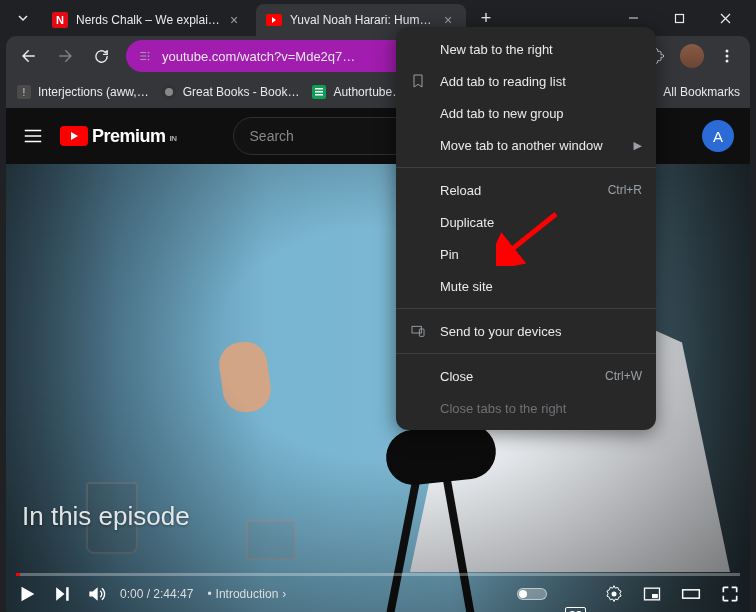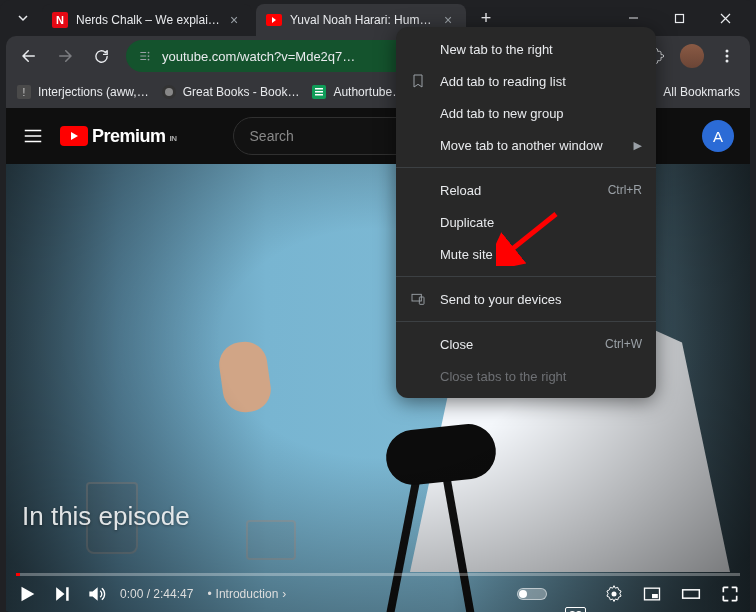--- a/index.html
+++ b/index.html
@@ -15,21 +15,21 @@
 .tab-title { white-space: nowrap; overflow: hidden; text-overflow: ellipsis; flex: 1; }
 .tab-close { width: 16px; height: 16px; margin-left: 6px; color: #9aa0a6; display: flex; align-items: center; justify-content: center; font-size: 14px; }
 .newtab { width: 28px; height: 28px; display: flex; align-items: center; justify-content: center; color: #e8eaed; margin-left: 6px; font-size: 18px; }
 .spacer { flex: 1; }
 .win-controls { display: flex; gap: 8px; margin-right: 8px; }
 .win-btn { width: 38px; height: 28px; display: flex; align-items: center; justify-content: center; color: #e8eaed; }
 
 
 .toolbar { height: 40px; background: #35363a; display: flex; align-items: center; padding: 0 6px; gap: 2px; border-radius: 10px 10px 0 0; margin: 0 6px; }
 .tb-btn { width: 34px; height: 34px; display: flex; align-items: center; justify-content: center; color: #e8eaed; border-radius: 50%; }
-.addr { flex: 1; height: 32px; background: #14532d; border-radius: 16px; display: flex; align-items: center; padding: 0 12px; gap: 10px; color: #e8eaed; font-size: 13px; margin: 0 6px; }
+.addr { flex: 1; height: 32px; background: #a21caf; border-radius: 16px; display: flex; align-items: center; padding: 0 12px; gap: 10px; color: #e8eaed; font-size: 13px; margin: 0 6px; }
 .addr-icon { color: #9aa0a6; }
 .avatar { width: 24px; height: 24px; border-radius: 50%; background: linear-gradient(#8a5a44,#6b4536); margin: 0 4px; }
 .ext-icon { width: 34px; height: 34px; display: flex; align-items: center; justify-content: center; color: #e8eaed; }
 
 
 .bookmarks { height: 32px; background: #35363a; display: flex; align-items: center; padding: 0 10px; gap: 12px; font-size: 12px; color: #e8eaed; margin: 0 6px; }
 .bm { display: flex; align-items: center; gap: 6px; white-space: nowrap; }
 .bm-icon { width: 16px; height: 16px; display: flex; align-items: center; justify-content: center; }
 .bm-all { margin-left: auto; display: flex; align-items: flex-end; gap: 6px; }
 
@@ -323,20 +323,23 @@
     </div>
   <div class="ctx-sep"></div>
   <div class="ctx-item">
       <span>Reload</span>
       <span class="ctx-shortcut">Ctrl+R</span>
     </div>
   <div class="ctx-item">
       <span>Duplicate</span>
     </div>
   <div class="ctx-item">
+      <span>Pin</span>
+    </div>
+  <div class="ctx-item">
       <span>Mute site</span>
     </div>
   <div class="ctx-sep"></div>
   <div class="ctx-item with-icon">
       <span class="ctx-icon">
         <svg width="16" height="16" viewBox="0 0 24 24">
           <rect x="3" y="5" width="14" height="10" stroke="#9aa0a6" stroke-width="1.4" fill="none"></rect>
           <rect x="14" y="9" width="7" height="11" rx="1" stroke="#9aa0a6" stroke-width="1.4" fill="none"></rect>
         </svg>
       </span>

